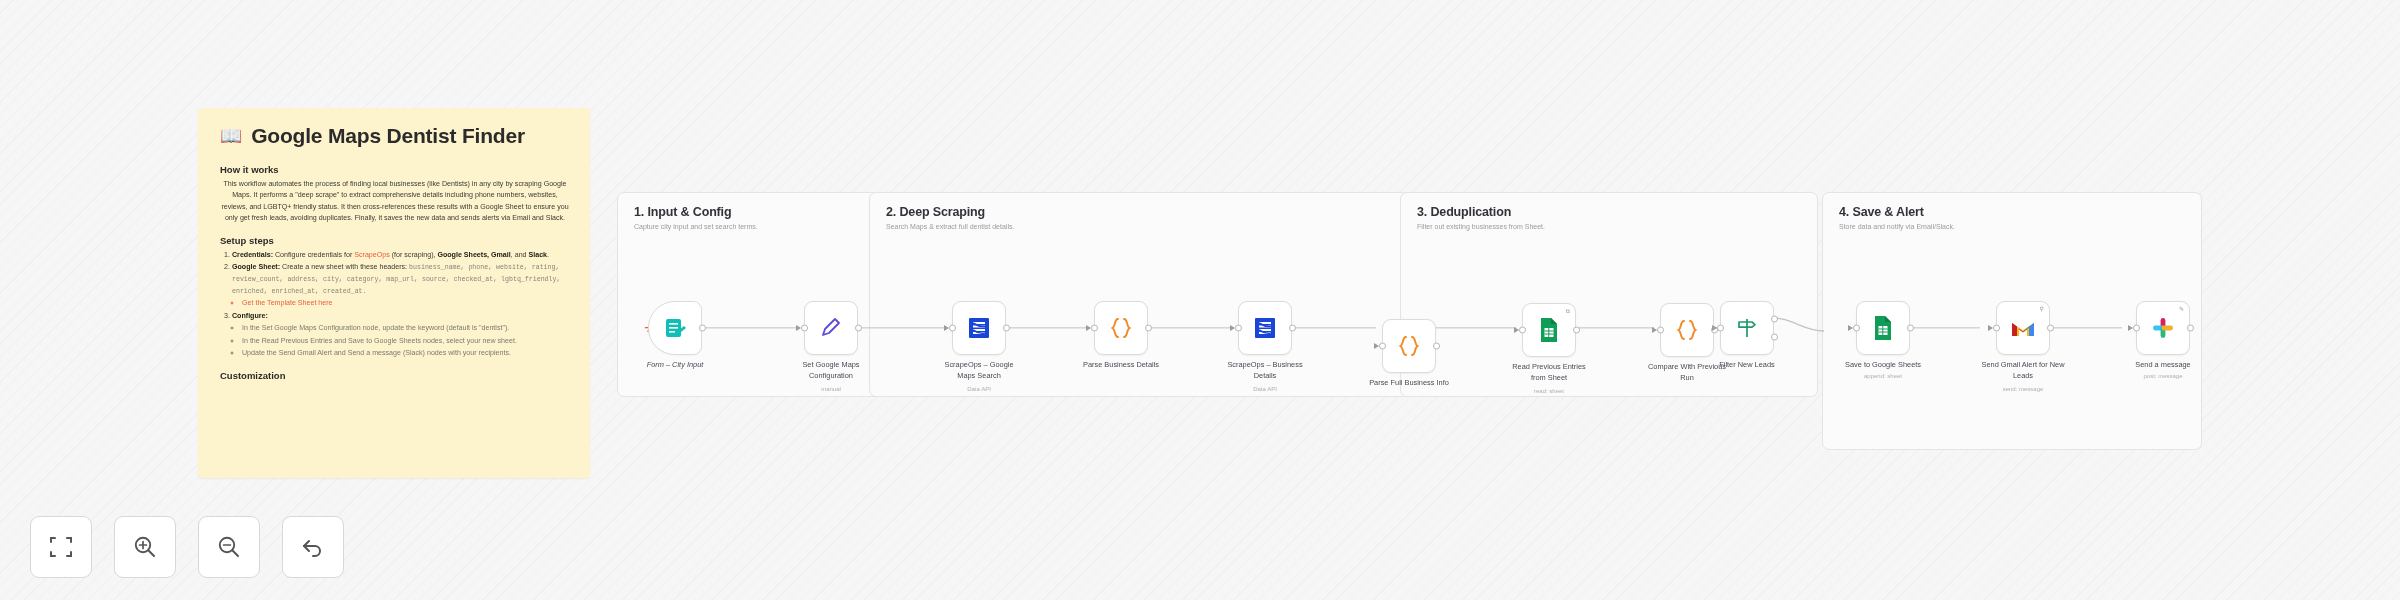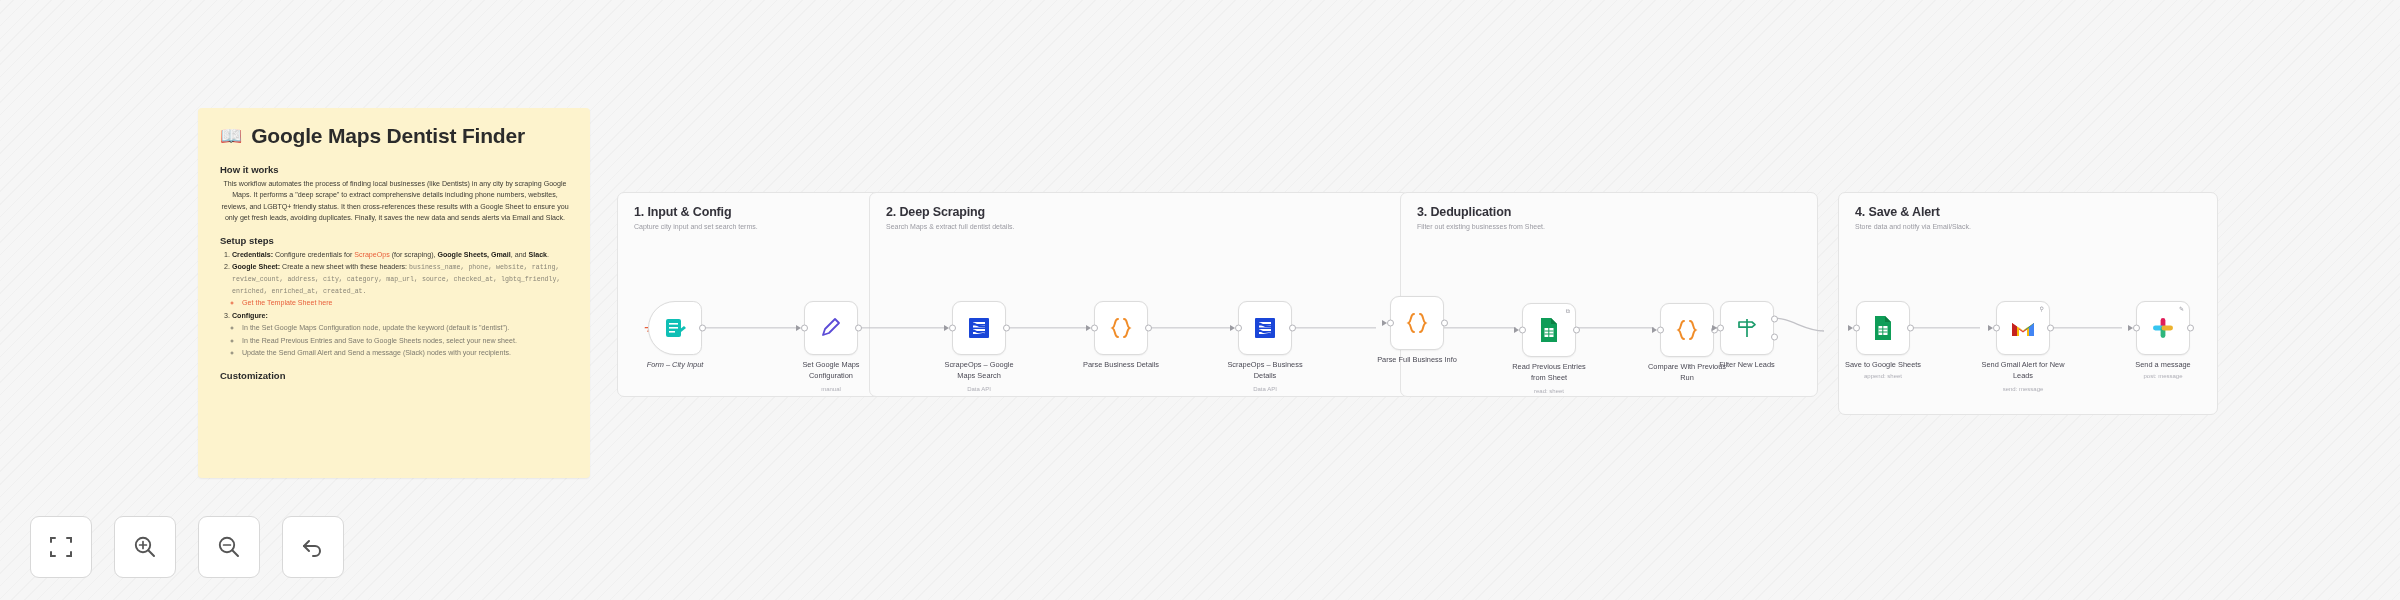--- a/index.html
+++ b/index.html
@@ -179,21 +179,21 @@
   <div class="group-sub">Capture city input and set search terms.</div>
 </div>
 <div class="group" style="left:869px; top:192px; width:540px; height:205px;">
   <div class="group-title">2. Deep Scraping</div>
   <div class="group-sub">Search Maps &amp; extract full dentist details.</div>
 </div>
 <div class="group" style="left:1400px; top:192px; width:418px; height:205px;">
   <div class="group-title">3. Deduplication</div>
   <div class="group-sub">Filter out existing businesses from Sheet.</div>
 </div>
-<div class="group" style="left:1822px; top:192px; width:380px; height:223px;margin-left:16px;">
+<div class="group" style="left:1822px; top:192px; width:380px; height:258px;">
   <div class="group-title">4. Save &amp; Alert</div>
   <div class="group-sub">Store data and notify via Email/Slack.</div>
 </div>
 
 <div class="wire" style="left:700px; top:328px; width:98px;"></div>
 <div class="wire" style="left:858px; top:328px; width:88px;"></div>
 <div class="wire" style="left:1006px; top:328px; width:82px;"></div>
 <div class="wire" style="left:1148px; top:328px; width:84px;"></div>
 <div class="wire" style="left:1292px; top:328px; width:84px;"></div>
 <div class="wire" style="left:1436px; top:328px; width:80px;"></div>
@@ -269,21 +269,21 @@
       <path d="M6 7 q6 4 12 3.5 M6 14 q6 4 12 3" stroke="#1a46d8" stroke-width="1.6" fill="none"></path>
     </svg>
     <div class="arrow"></div>
     <div class="dot in"></div>
     <div class="dot out"></div>
   </div>
   <div class="node-label">ScrapeOps – Business<br>Details</div>
   <div class="node-sub" style="top:85px;">Data API</div>
 </div>
 
-<div class="node" style="left:1382px; top:296px;margin-left:8px;">
+<div class="node" style="left:1382px; top:319px;">
   <div class="node-box">
     <svg width="26" height="26" viewBox="0 0 26 26">
       <path d="M10 4 C6 4 8 11 4.5 13 C8 15 6 22 10 22" stroke="#f08c28" stroke-width="2" fill="none" stroke-linecap="round"></path>
       <path d="M16 4 C20 4 18 11 21.5 13 C18 15 20 22 16 22" stroke="#f08c28" stroke-width="2" fill="none" stroke-linecap="round"></path>
     </svg>
     <div class="arrow"></div>
     <div class="dot in"></div>
     <div class="dot out"></div>
   </div>
   <div class="node-label">Parse Full Business Info</div>

